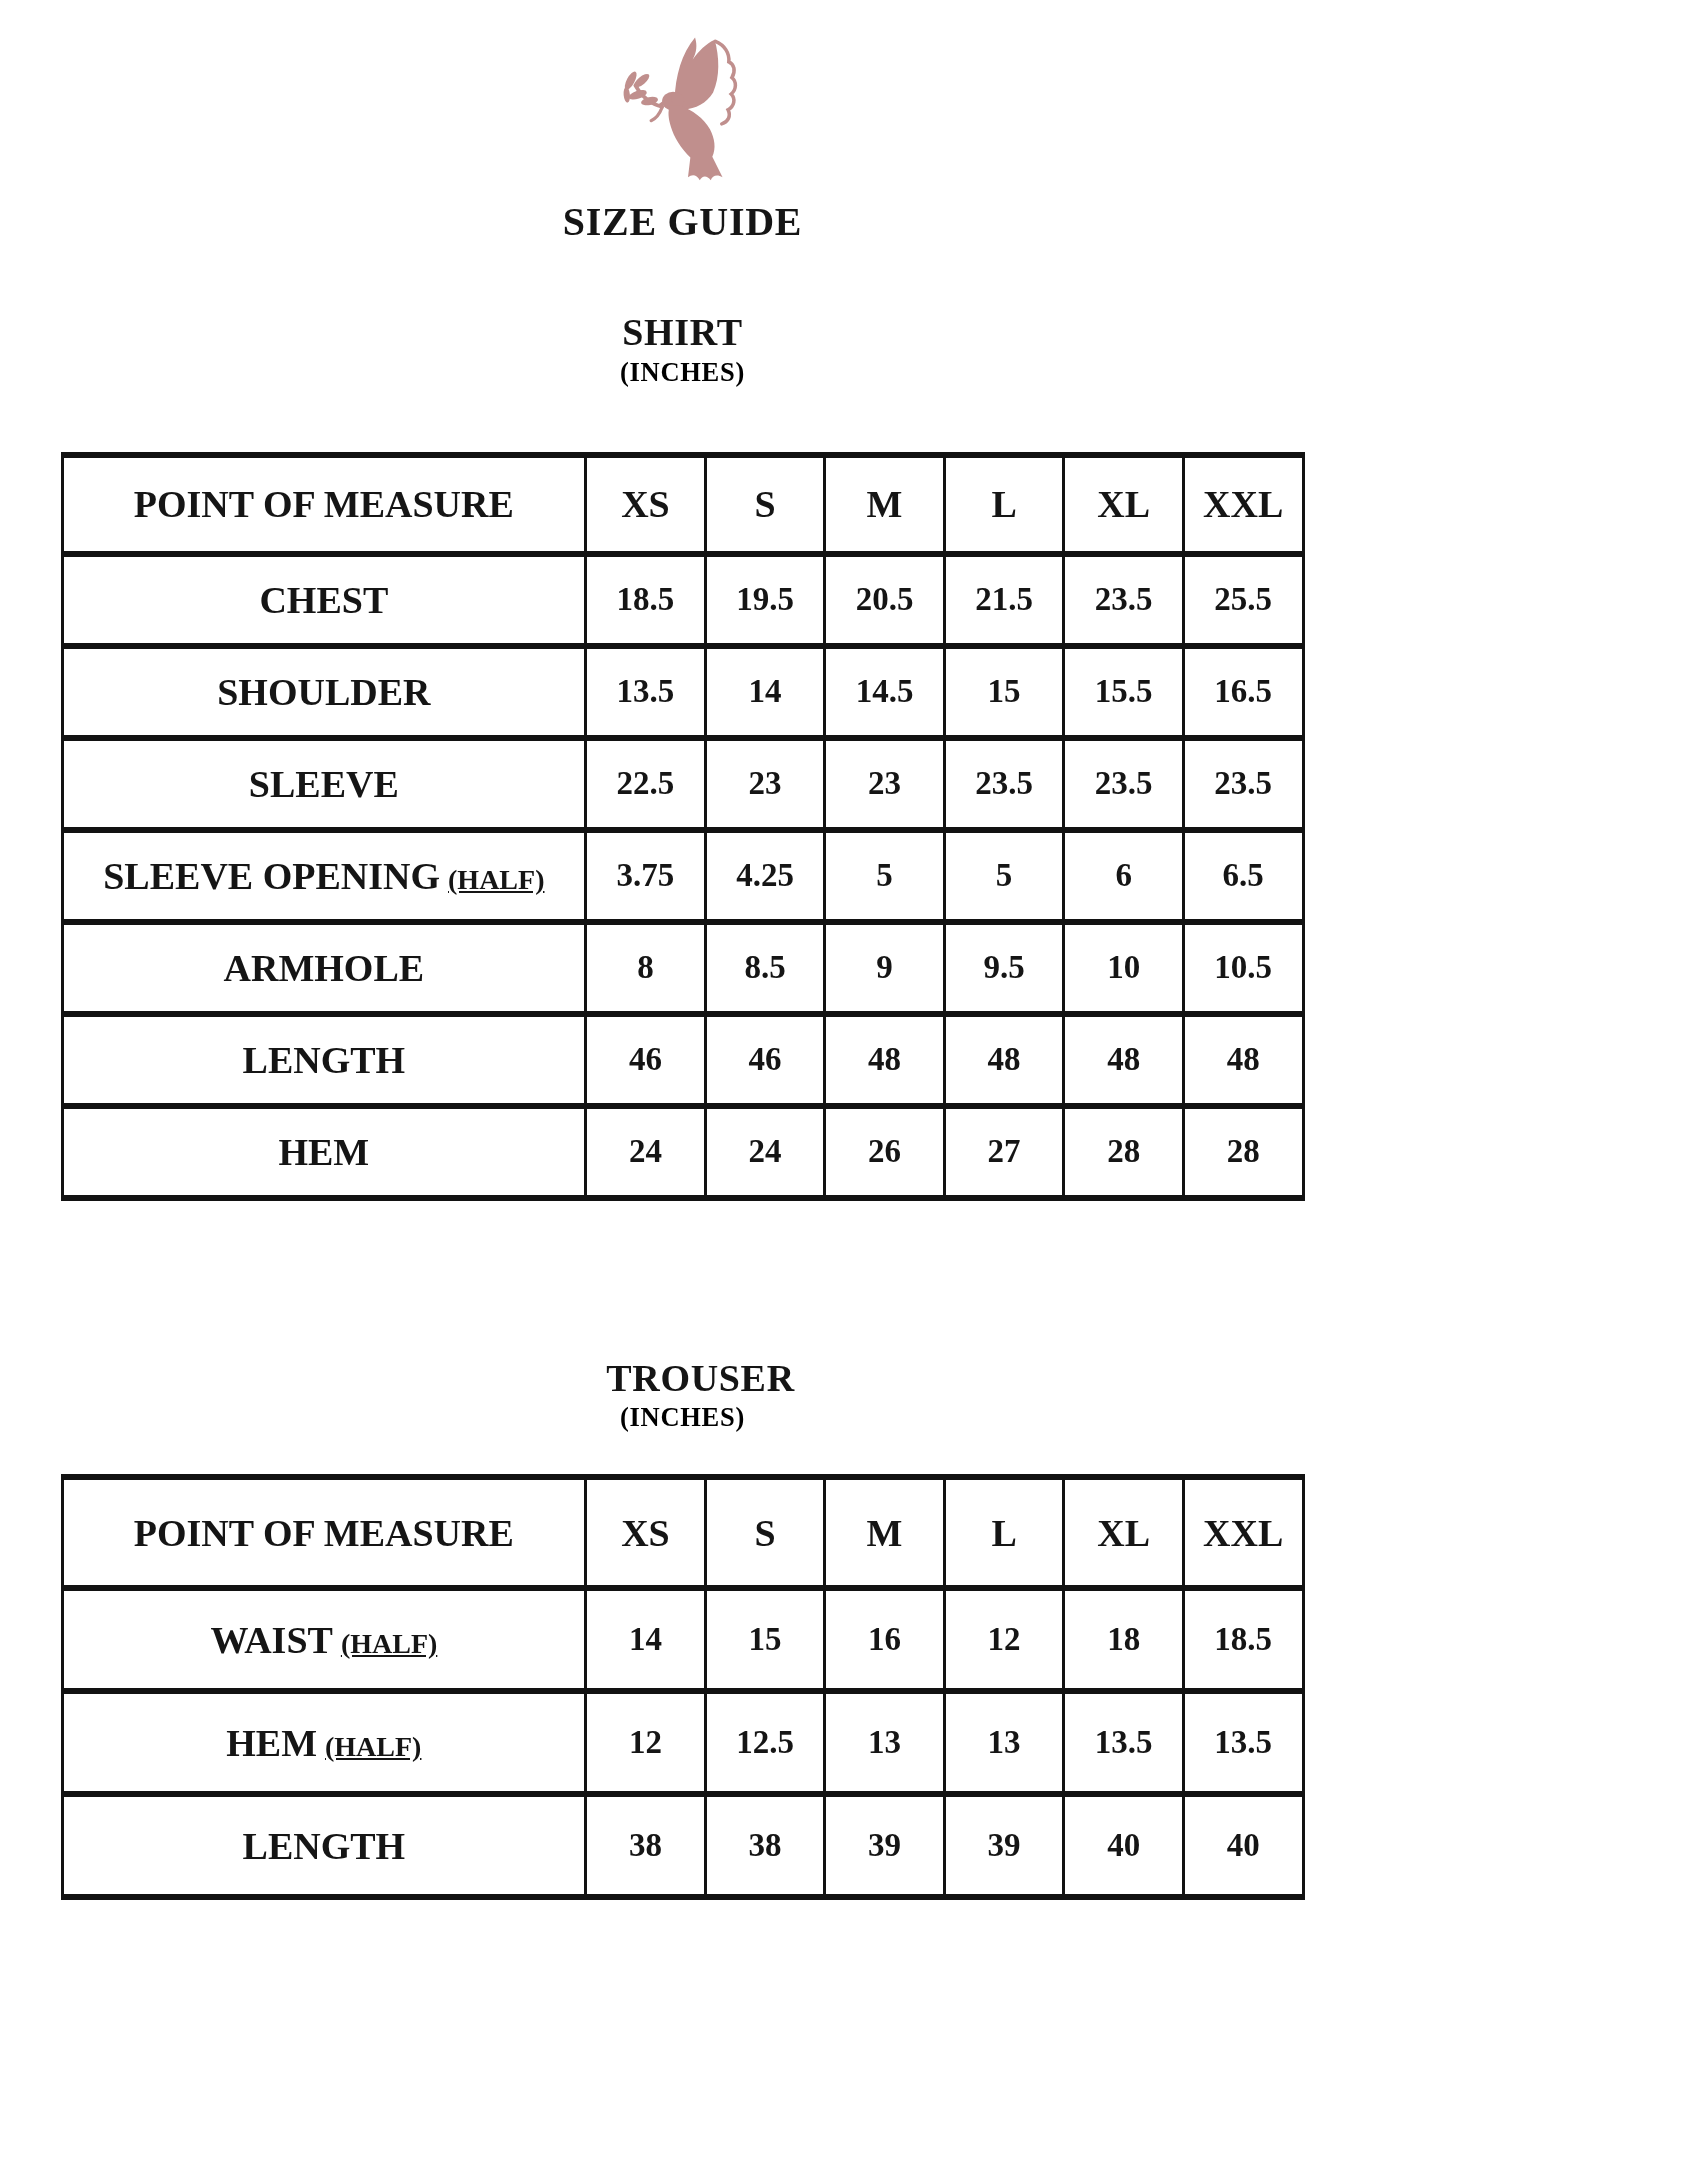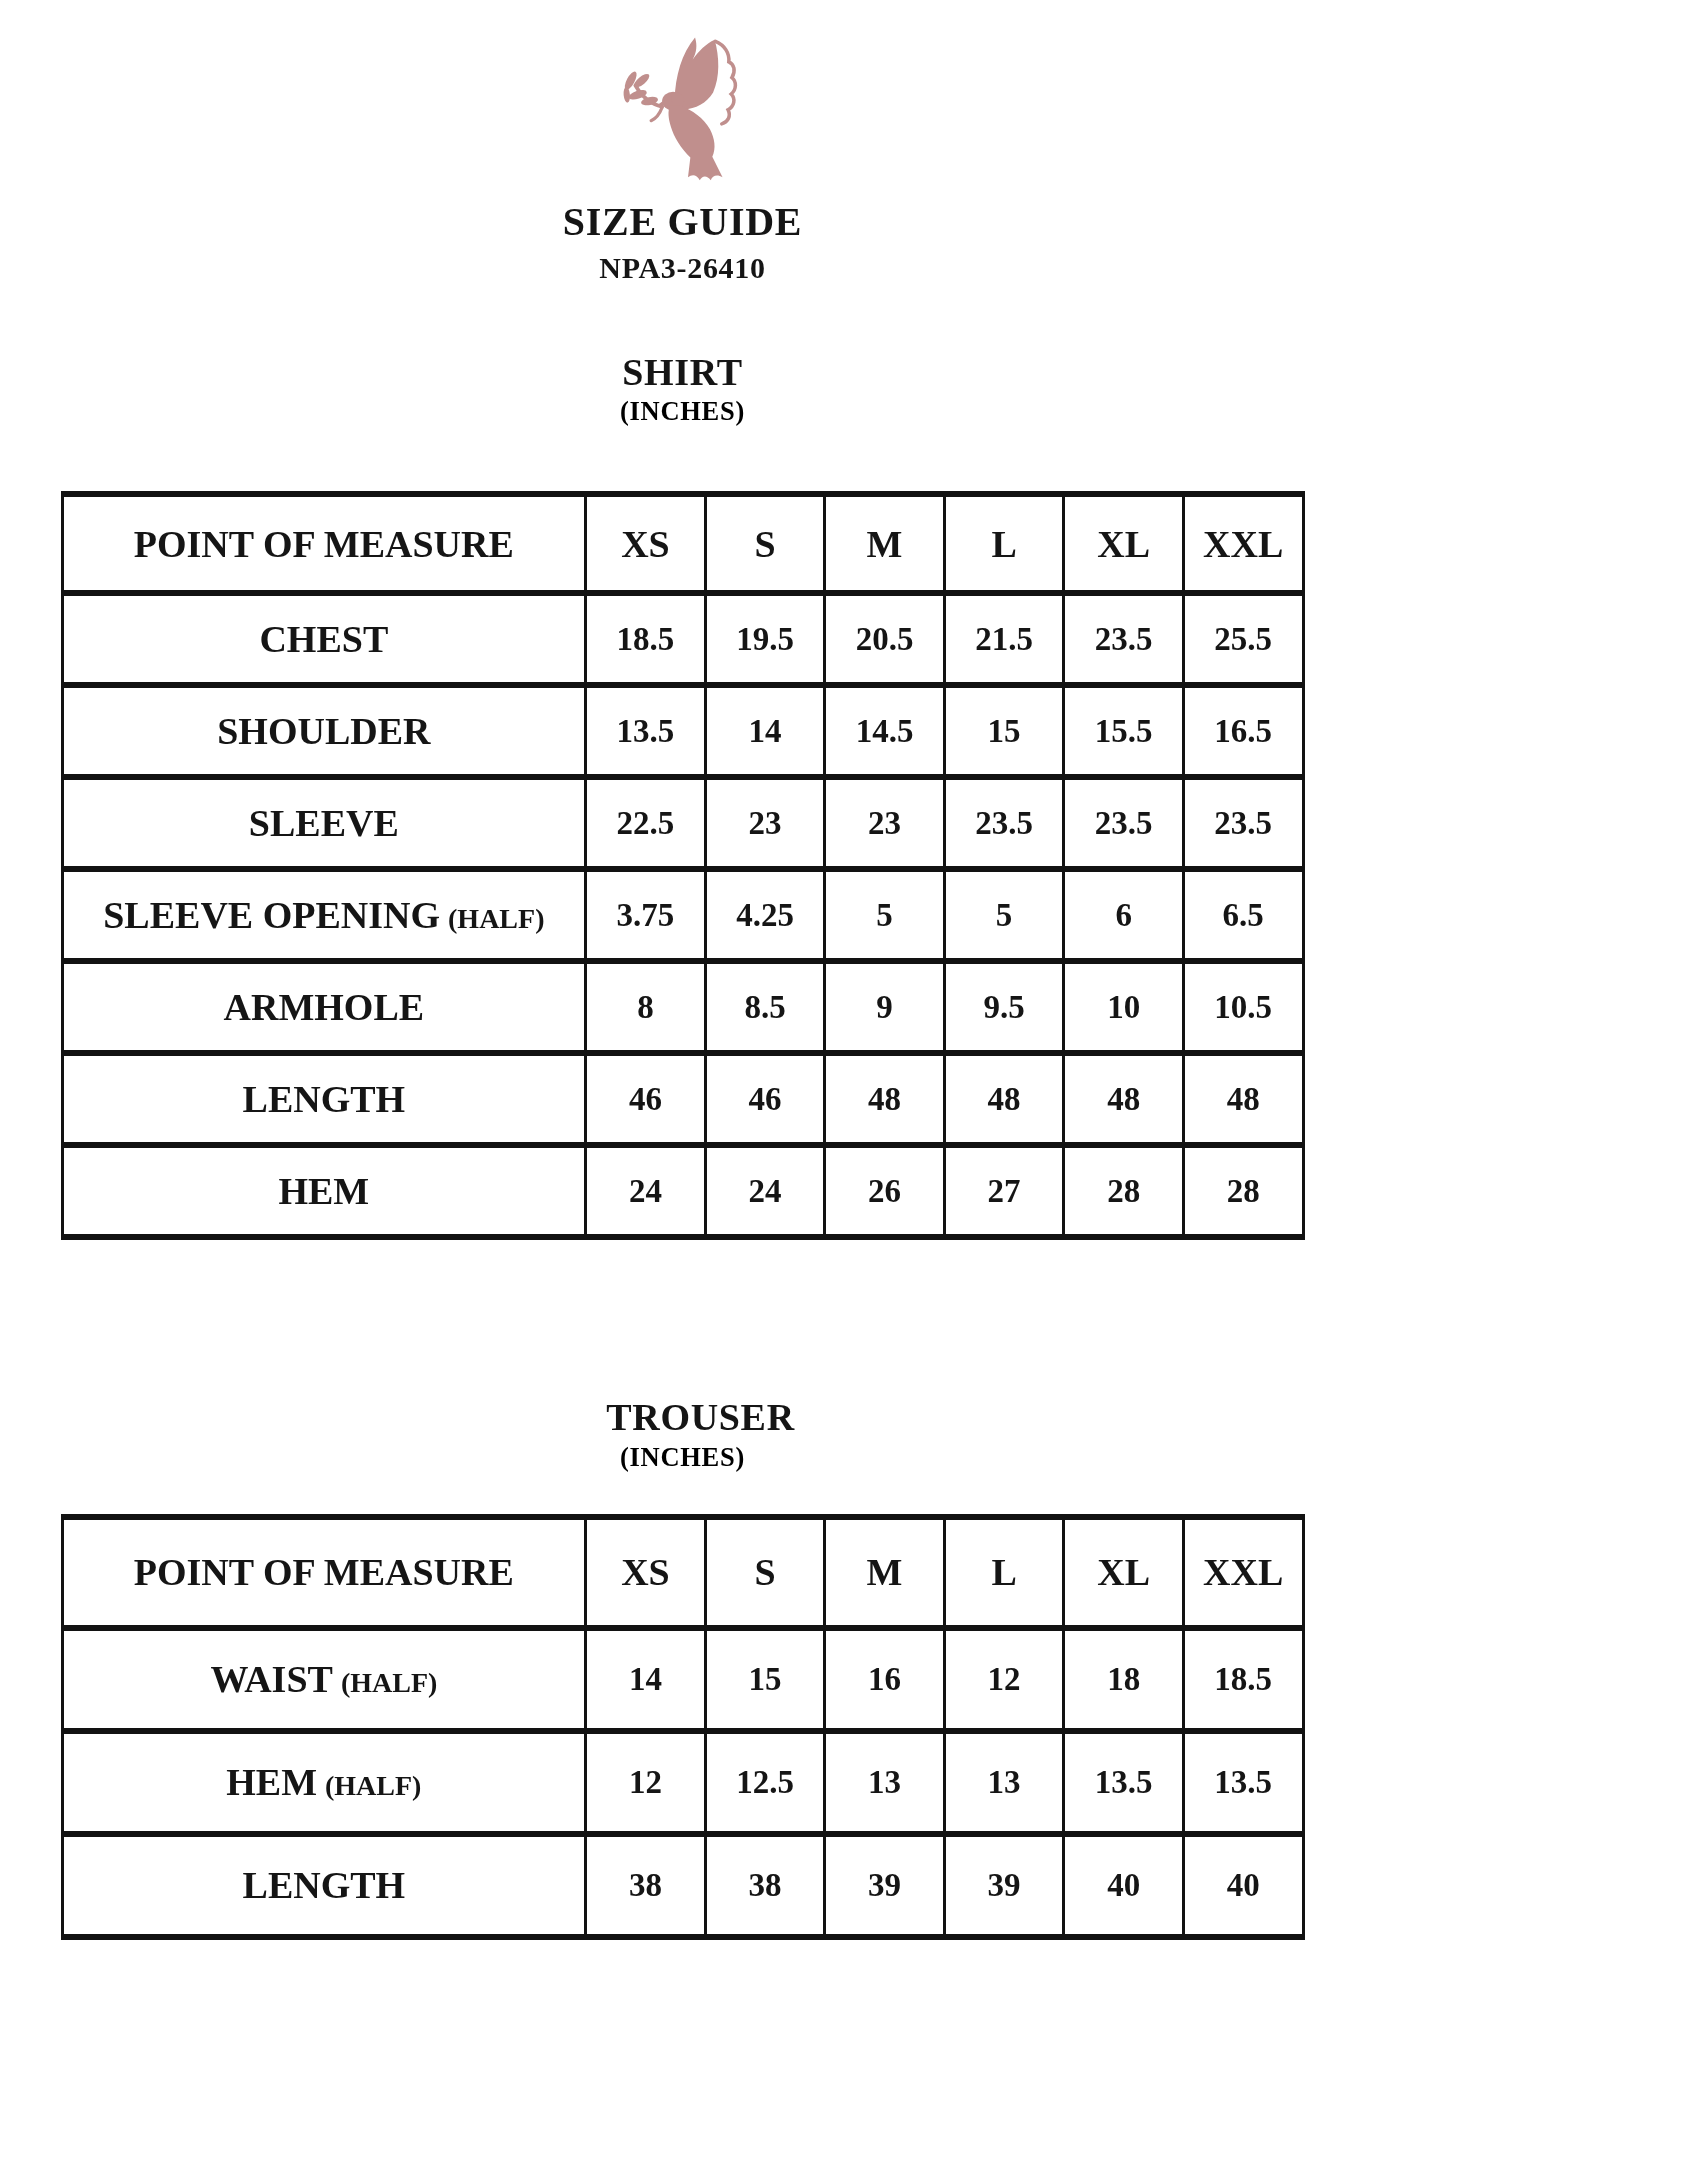--- a/index.html
+++ b/index.html
@@ -76,20 +76,21 @@
   .shirt-table thead tr { height: 99px; }
   .shirt-table tbody tr { height: 92px; }
   .trouser-table thead tr { height: 111px; }
   .trouser-table tbody tr { height: 103px; }
   .size-table th { font-size: 38px; }
   .size-table td.lab { font-size: 38px; }
   .size-table td.val { font-size: 33px; }
   .size-table .half {
     font-size: 28px;
     margin-left: 8px;
+    text-decoration: underline;
   }
 </style>
 </head>
 <body>
 
 <div class="sheet">
 
   <div class="logo-wrap">
     <svg viewBox="0 0 200 200" xmlns="http://www.w3.org/2000/svg" aria-hidden="true">
       <g fill="#c08f8d" stroke="none">
@@ -131,21 +132,20 @@
                  C 154 17, 160 27, 159 38
                  C 166 41, 168 50, 163 58
                  C 169 63, 169 73, 162 79
                  C 168 85, 166 95, 158 99
                  C 162 107, 158 115, 150 117" stroke-width="4.5"></path>
       </g>
     </svg>
   </div>
 
   <div class="page-title">SIZE GUIDE</div>
-  <div class="style-code">NPA3-26410</div>
 
   <div class="section-title shirt">SHIRT</div>
   <div class="unit-label">(INCHES)</div>
 
   <table class="size-table shirt-table">
     <colgroup>
       <col class="col-label">
       <col class="col-size">
         <col class="col-size">
         <col class="col-size">

